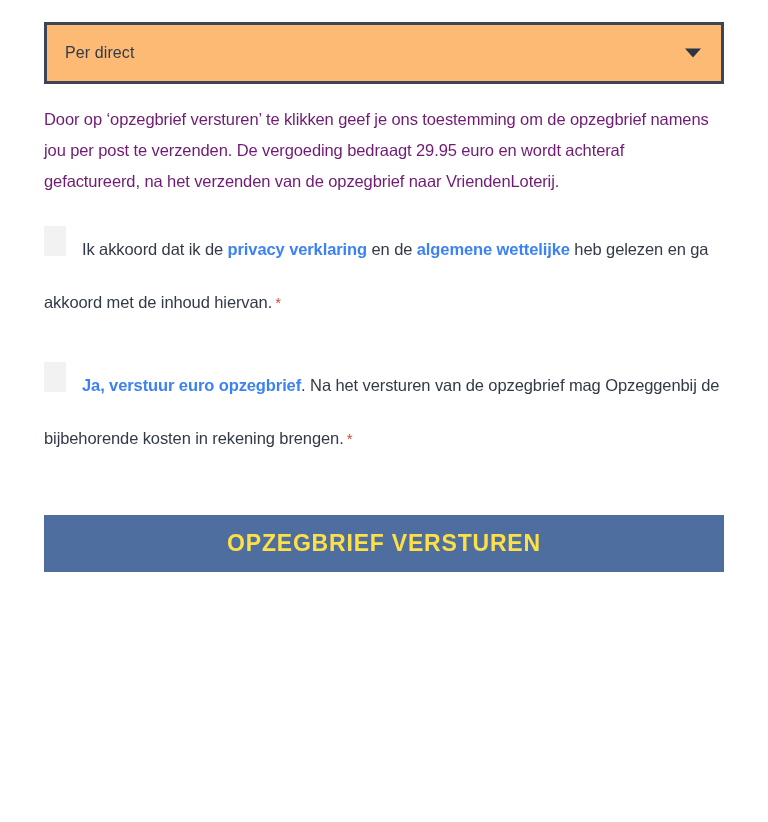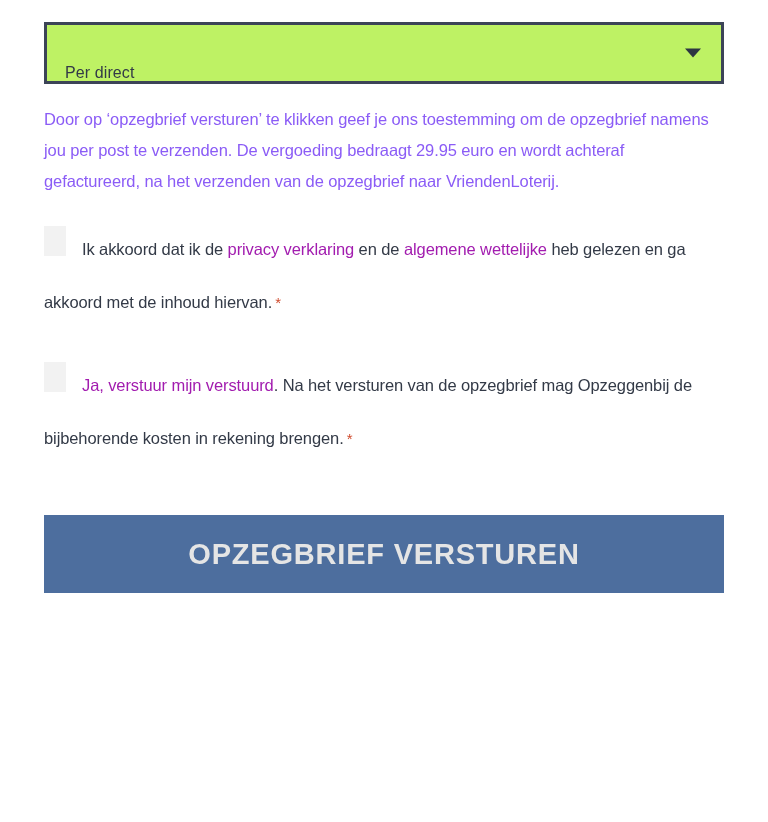--- a/index.html
+++ b/index.html
@@ -37,25 +37,25 @@
     font-weight: normal;
     font-size: 15px;
     margin-left: 3px;
     vertical-align: baseline;
   }
 
   
   .select-shell {
     position: relative;
     border: 3px solid #3c4457;
-    background: #bef264;
+    background: #fdba74;
     height: 62px;
     box-sizing: border-box;
     display: flex;
-    align-items: flex-end;
+    align-items: center;
     padding: 0 18px;
     cursor: pointer;
   }
   .select-value {
     font-size: 16px;
     color: #333a47;
     line-height: 1;
     letter-spacing: 0.1px;
   }
   .select-arrow {
@@ -68,21 +68,21 @@
     border-left: 8px solid transparent;
     border-right: 8px solid transparent;
     border-top: 9px solid #2d3542;
     pointer-events: none;
   }
 
   
   .intro-text {
     font-size: 16.5px;
     line-height: 31px;
-    color: #8b5cf6;
+    color: #701a75;
     margin: 20px 0 0 0;
     letter-spacing: -0.1px;
   }
 
   
   .consent-list {
     margin-top: 26px;
   }
   .consent-row {
     position: relative;
@@ -105,38 +105,38 @@
   }
   .consent-text {
     font-size: 16.5px;
     line-height: 53px;
     color: #333a47;
     letter-spacing: -0.1px;
     text-indent: 38px;
   }
   .consent-text b,
   .consent-text strong {
-    font-weight: normal;
-    color: #a21caf;
+    font-weight: bold;
+    color: #3b82f6;
   }
   .consent-text .req-star {
     font-size: 15px;
   }
 
   
   .submit-btn {
     display: block;
     width: 680px;
-    height: 78px;
+    height: 57px;
     margin-top: 50px;
     background: #4d6e9e;
     border: none;
-    color: #e5e5e5;
+    color: #fde047;
     font-family: "Liberation Sans", sans-serif;
-    font-size: 29px;
+    font-size: 23px;
     font-weight: bold;
     letter-spacing: 0.8px;
     text-transform: uppercase;
     cursor: pointer;
   }
 </style>
 </head>
 <body>
 
 <div class="form-wrap">
@@ -152,20 +152,20 @@
   <div class="consent-list">
 
     <div class="consent-row">
       <button class="consent-box"></button>
       <div class="consent-text"><span>Ik akkoord dat ik de </span><b>privacy verklaring</b><span> en de </span><b>algemene wettelijke</b><span> heb gelezen en ga akkoord met de inhoud hiervan.</span><span class="req-star">*</span></div>
     </div>
 
 
     <div class="consent-row">
       <button class="consent-box"></button>
-      <div class="consent-text"><b>Ja, verstuur mijn verstuurd</b><span>. Na het versturen van de opzegbrief mag Opzeggenbij de bijbehorende kosten in rekening brengen.</span><span class="req-star">*</span></div>
+      <div class="consent-text"><b>Ja, verstuur euro opzegbrief</b><span>. Na het versturen van de opzegbrief mag Opzeggenbij de bijbehorende kosten in rekening brengen.</span><span class="req-star">*</span></div>
     </div>
 
   </div>
 
   <button class="submit-btn">Opzegbrief versturen</button>
 
 </div>
 
 </body></html>

